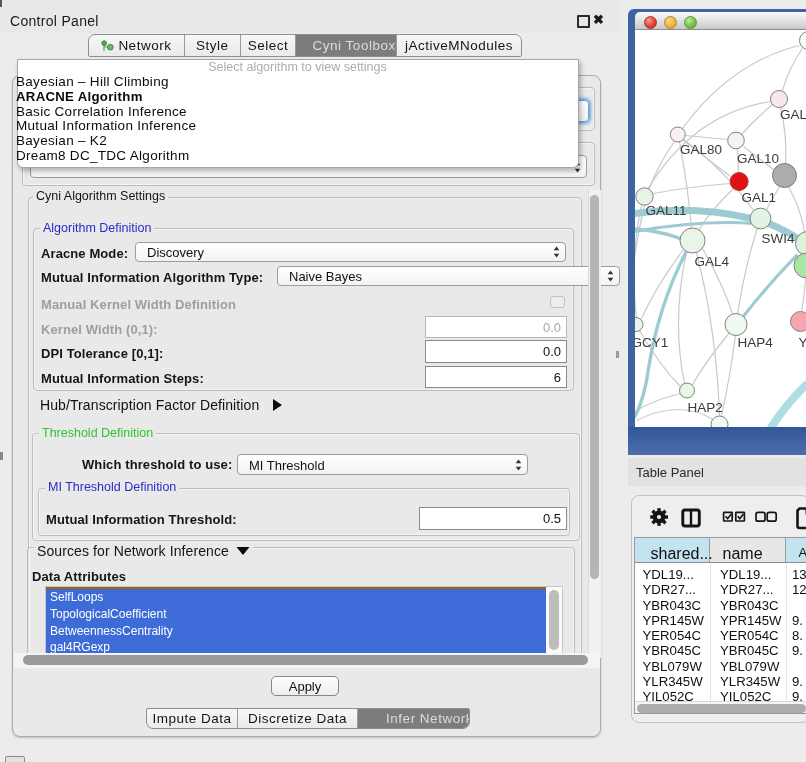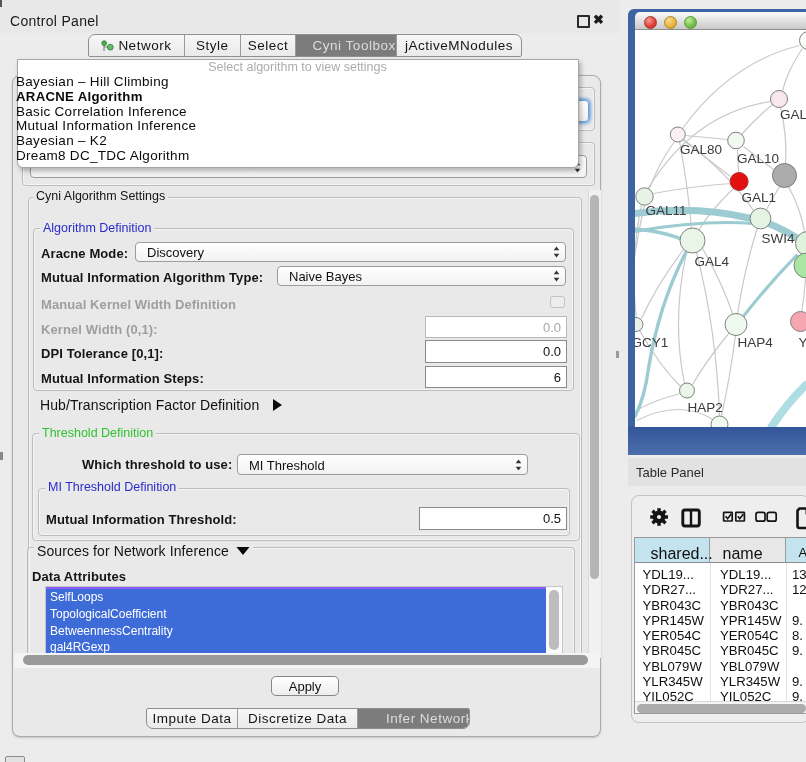--- a/index.html
+++ b/index.html
@@ -59,21 +59,21 @@
 <div class="gbl" style="left:40px;top:222px;color:#2A2ACC;">Algorithm Definition</div>
 <div class="lb" style="left:41px;top:245.5px;">Aracne Mode:</div>
 <div class="combo" style="left:135px;top:242px;width:431px;height:20px;">
       <span class="t">Discovery</span>
       <svg class="arr" width="7" height="12" viewBox="0 0 7 12">
         <path d="M3.5 0.5 L6.3 4.3 H0.7 Z" fill="#333"></path>
         <path d="M3.5 11.5 L6.3 7.7 H0.7 Z" fill="#333"></path>
       </svg>
     </div>
 <div class="lb" style="left:41px;top:270px;">Mutual Information Algorithm Type:</div>
-<div class="combo" style="left:277px;top:266px;width:289px;height:20px;">
+<div class="combo" style="left:277px;top:266px;width:343px;height:20px;">
       <span class="t">Naive Bayes</span>
       <svg class="arr" width="7" height="12" viewBox="0 0 7 12">
         <path d="M3.5 0.5 L6.3 4.3 H0.7 Z" fill="#333"></path>
         <path d="M3.5 11.5 L6.3 7.7 H0.7 Z" fill="#333"></path>
       </svg>
     </div>
 <div class="lb" style="left:41px;top:296.5px;color:#9E9E9E;">Manual Kernel Width Definition</div>
 <div class="ab" style="left:550px;top:296px;width:15px;height:12px;background:#EDEDED;border:1px solid #C2C2C2;border-radius:3px;box-sizing:border-box;"></div>
 <div class="lb" style="left:41px;top:321.5px;color:#9E9E9E;">Kernel Width (0,1):</div>
 <div class="fld" style="left:425px;top:316px;width:142px;height:22px;border-color:#B8B8B8;color:#A8A8A8;">0.0</div>
@@ -99,21 +99,21 @@
 <div class="gb" style="left:38px;top:488px;width:532px;height:48px;"></div>
 <div class="gbl" style="left:45px;top:481px;color:#2A2ACC;">MI Threshold Definition</div>
 <div class="lb" style="left:46px;top:512px;">Mutual Information Threshold:</div>
 <div class="fld" style="left:419px;top:507px;width:148px;height:23px;">0.5</div>
 
 <div class="gb" style="left:27px;top:547px;width:548px;height:112px;"></div>
 <div class="gbl" style="left:34px;top:545px;font-size:14px;letter-spacing:0.1px;">Sources for Network Inference <svg width="14" height="10" viewBox="0 0 14 10" style="vertical-align:0px;margin-left:3px;">
         <path d="M0.5 1 L13.5 1 L7 9 Z" fill="#0A0A0A"></path>
       </svg></div>
 <div class="lb" style="left:32px;top:569px;">Data Attributes</div>
-<div class="ab" style="left:45px;top:586px;width:518px;height:70px;background:#8b5cf6;border:1px solid #C6C6C6;box-sizing:border-box;overflow:hidden;">
+<div class="ab" style="left:45px;top:586px;width:518px;height:70px;background:#a16207;border:1px solid #C6C6C6;box-sizing:border-box;overflow:hidden;">
 <div style="height:2px;"></div>
 <div class="lirow">SelfLoops</div>
 <div class="lirow">TopologicalCoefficient</div>
 <div class="lirow">BetweennessCentrality</div>
 <div class="lirow">gal4RGexp</div>
 </div>
 <div class="ab" style="left:546px;top:587px;width:16px;height:68px;background:#FAFAFA;"></div>
 <div class="ab" style="left:549px;top:590px;width:10px;height:60px;background:#BDBDBD;border-radius:5px;"></div>
 
 <div class="ab" style="left:588px;top:190px;width:13px;height:468px;background:#F1F1F1;border-left:1px solid #DADADA;box-sizing:border-box;"></div>

